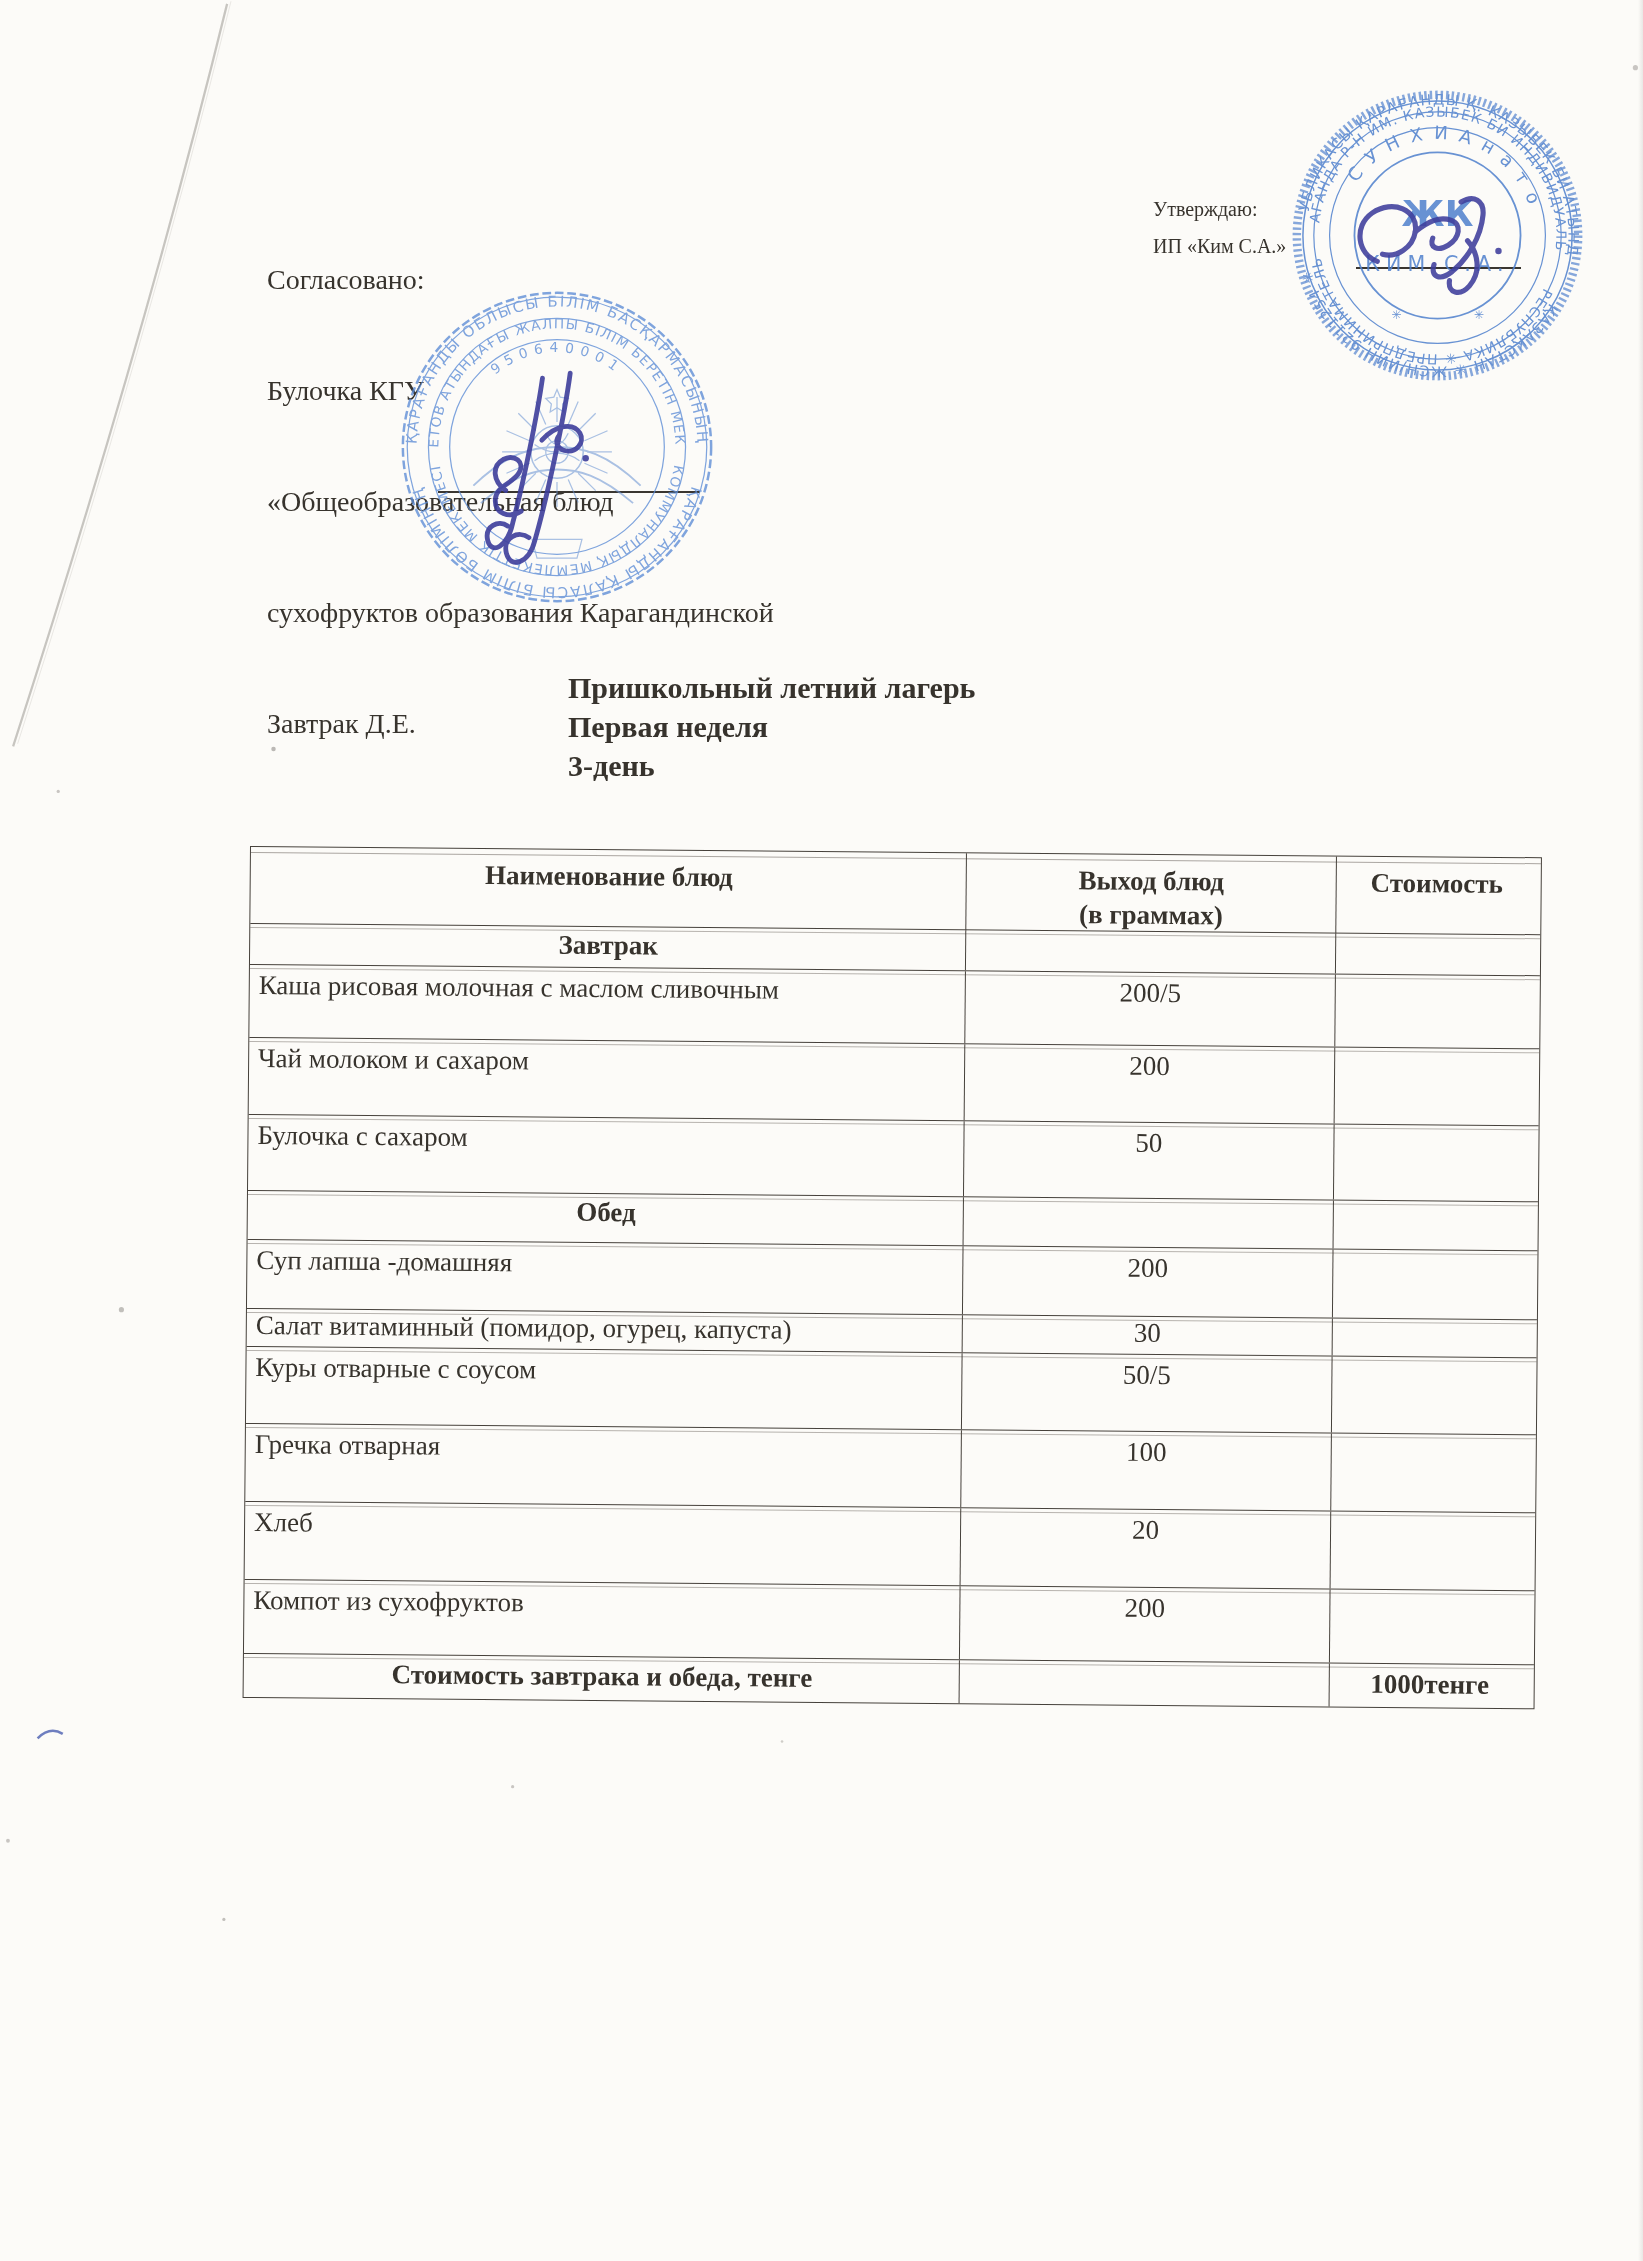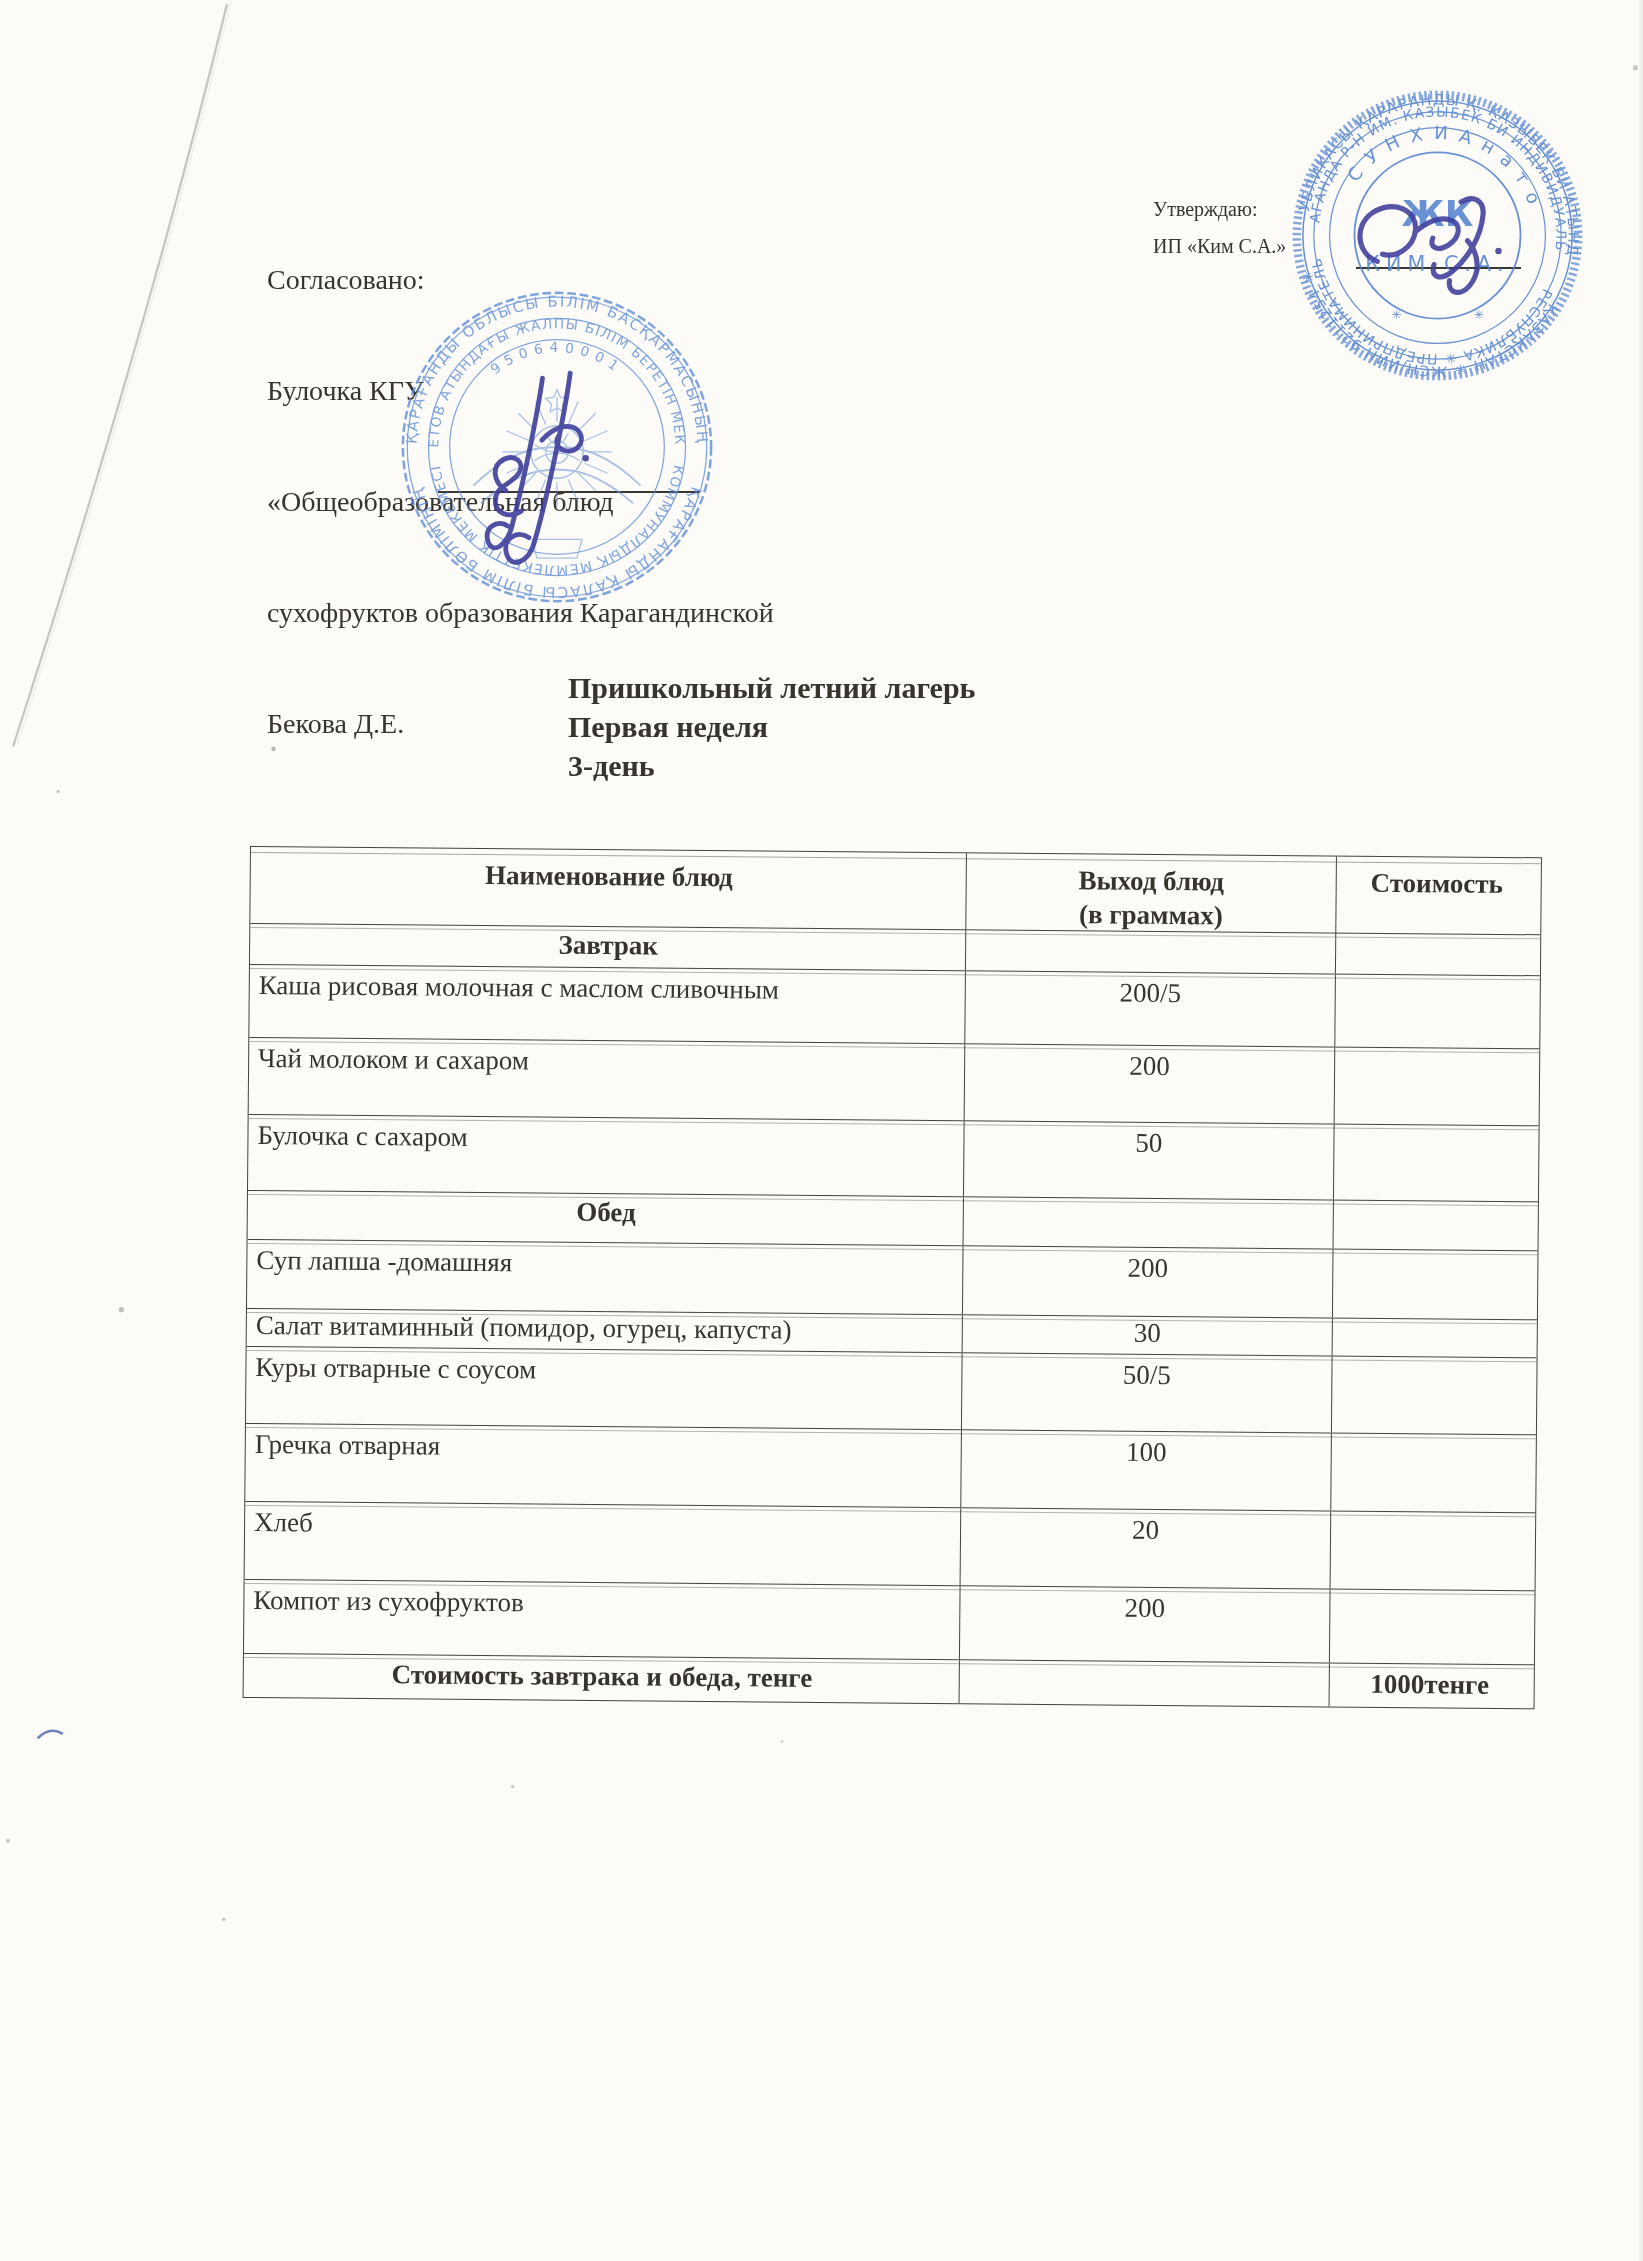--- a/index.html
+++ b/index.html
@@ -67,21 +67,21 @@
 </head>
 <body>
 
 <div class="page">
 
   <div class="block-left">
     <span>Согласовано:</span>
     <span>Булочка КГУ</span>
     <span>«Общеобразовательная блюд</span>
     <span>сухофруктов образования Карагандинской</span>
-    <span>Бекова Д.Е.</span>
+    <span>Завтрак Д.Е.</span>
   </div>
   <div class="sig-line" id="sig-line-left"></div>
 
   <div class="block-right">
     <span>Утверждаю:</span>
     <span>ИП «Ким С.А.»</span>
   </div>
   <div class="sig-line" id="sig-line-right"></div>
 
   <svg class="stamp" style="left:401px;top:291px;" width="312" height="312" viewBox="0 0 500 500" opacity="0.78">

